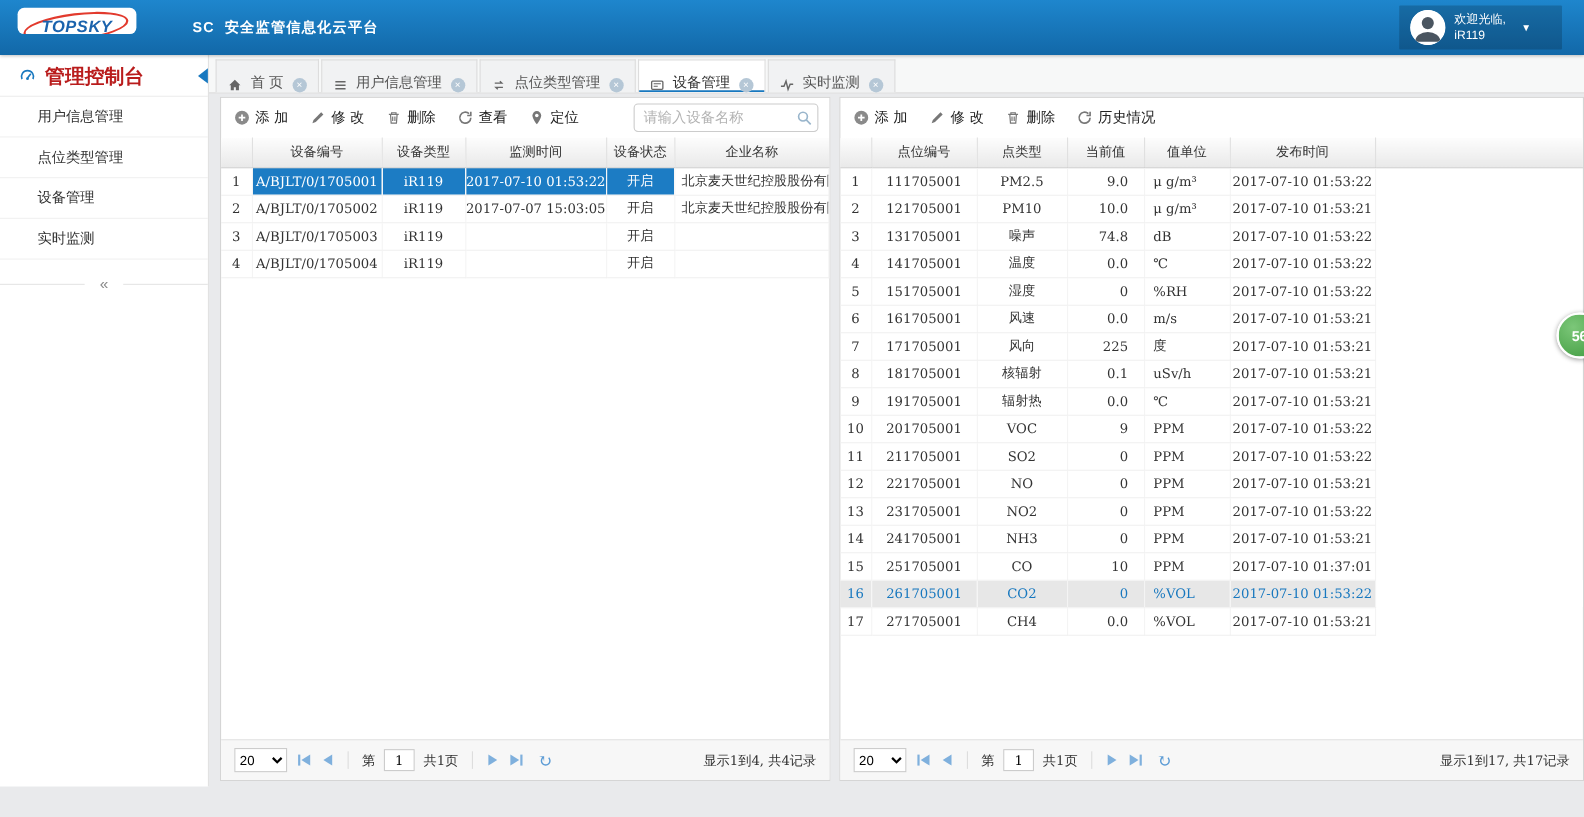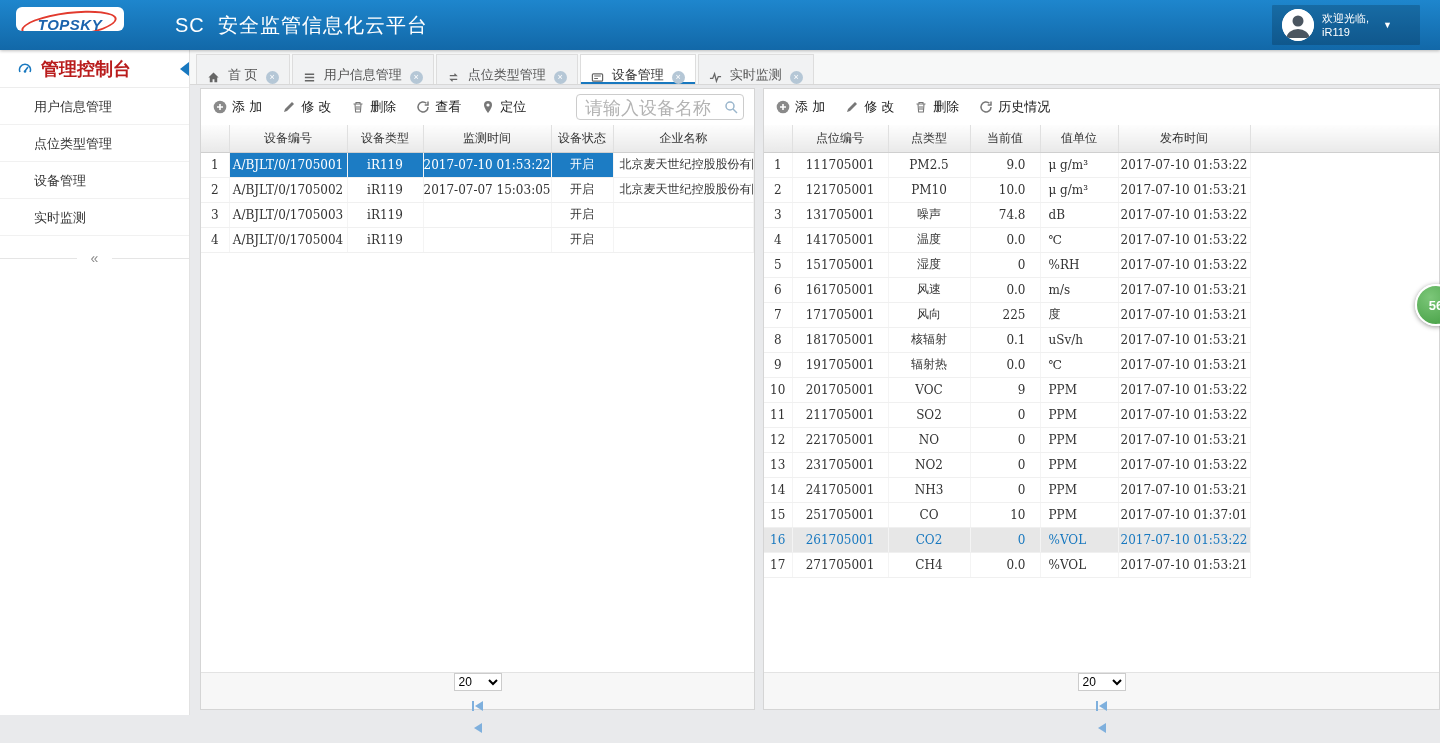--- a/index.html
+++ b/index.html
@@ -6,21 +6,21 @@
   html,body { width:1440px; height:743px; overflow:hidden; }
   body { font-family:"Liberation Sans","DejaVu Sans",sans-serif; background:#e9eaec; position:relative; color:#333; }
   .app { position:absolute; inset:0; }
 
   
   .topbar { position:absolute; left:0; top:0; right:0; height:50px;
     background:linear-gradient(#1e86cd,#1268a8); box-shadow:0 1px 3px rgba(0,0,0,.25); z-index:20; }
   .logo { position:absolute; left:16px; top:7px; width:108px; height:24px; background:#fff; border-radius:6px; overflow:hidden; }
   .logo-ellipse { position:absolute; left:5px; top:5px; width:96px; height:25px; border:2px solid #e23a2d; border-radius:50%; transform:rotate(-7deg); }
   .logo-text { position:absolute; left:0; right:0; top:9px; text-align:center; font-size:15px; font-weight:bold; font-style:italic; color:#1b63ad; letter-spacing:.5px; }
-  .app-title { position:absolute; left:175px; top:0; height:50px; line-height:50px; color:#fff; font-size:20px; font-weight:normal; white-space:pre; letter-spacing:1px; }
+  .app-title { position:absolute; left:175px; top:0; height:50px; line-height:50px; color:#fff; font-size:13px; font-weight:bold; white-space:pre; letter-spacing:1px; }
   .user { position:absolute; right:20px; top:5px; height:40px; min-width:148px; background:rgba(0,0,0,.18); border-radius:1px;
     display:flex; align-items:center; gap:8px; padding:0 10px; cursor:pointer; }
   .avatar { width:32px; height:32px; border-radius:50%; background:#fff; overflow:hidden; flex:0 0 auto; }
   .welcome { color:#fff; font-size:11px; line-height:14px; }
   .caret { color:#fff; font-size:9px; margin-left:6px; }
 
   
   .sidebar { position:absolute; left:0; top:50px; width:190px; height:665px; background:#fff; border-right:1px solid #e2e2e2; z-index:10; }
   .menu-item { position:relative; height:38px; display:flex; align-items:center; gap:9px; padding-left:18px;
     color:#b91c1c; font-size:18px; font-weight:bold; border-bottom:1px solid #ededed; cursor:pointer; }
@@ -46,21 +46,21 @@
   .panel { position:absolute; top:88px; height:622px; background:#fff; border:1px solid #d5d5d5; }
   .panel-left  { left:200px; width:555px; }
   .panel-right { left:763px; width:677px; }
 
   .ptoolbar { height:36px; display:flex; align-items:center; gap:20px; padding:0 12px; position:relative;
     font-family:"DejaVu Serif","Liberation Serif",serif; }
   .tbtn { display:flex; align-items:center; gap:5px; background:none; border:none; font:inherit; font-size:13px; color:#222; cursor:pointer; white-space:pre; }
   .ic { width:14px; height:14px; }
   .search { position:absolute; right:10px; top:5px; }
   .search input { width:168px; height:26px; border:1px solid #ccc; border-radius:4px; padding:0 26px 0 8px;
-    font-size:18px; font-family:"DejaVu Serif","Liberation Serif",serif; color:#333; outline:none; }
+    font-size:13px; font-family:"DejaVu Serif","Liberation Serif",serif; color:#333; outline:none; }
   .search input::placeholder { color:#b3b3b3; }
   .sic { position:absolute; right:6px; top:6px; width:14px; height:14px; cursor:pointer; }
 
   
   table.tbl { width:100%; border-collapse:collapse; table-layout:fixed; font-family:"DejaVu Serif","Liberation Serif",serif; }
   .tbl th { height:27px; font-size:12px; font-weight:normal; color:#333; text-align:center;
     background:linear-gradient(#fdfdfd,#e9e9e9); border-bottom:1px solid #cfcfcf; border-right:1px solid #e0e0e0; overflow:hidden; white-space:nowrap; }
   .tbl th:last-child { border-right:none; }
   .tbl td { height:25px; font-size:12px; color:#333; text-align:center; border-bottom:1px solid #f0f0f0;
     border-right:1px solid #f4f4f4; overflow:hidden; white-space:nowrap; }
@@ -70,21 +70,21 @@
   .lt tbody tr.selected td:nth-child(n+2):nth-child(-n+5) { background:#1c7cc4; color:#fff; }
 
   .rt td:nth-child(4) { text-align:right; padding-right:14px; }
   .rt td:nth-child(5) { text-align:left; padding-left:8px; }
   .rt td:last-child { border:none; }
   .rt tbody tr.selected td { background:#e7e7e7; color:#1878bf; }
   .rt tbody tr.selected td:last-child { background:#fff; color:#333; }
 
   
   .pager { position:absolute; left:0; right:0; bottom:0; height:37px; background:#f7f7f7; border-top:1px solid #e3e3e3;
-    display:flex; align-items:center; gap:8px; padding:0 28px; font-family:"DejaVu Serif","Liberation Serif",serif; font-size:12px;flex-direction:column; }
+    display:flex; align-items:center; gap:8px; padding:0 12px; font-family:"DejaVu Serif","Liberation Serif",serif; font-size:12px; }
   .psize { width:48px; height:22px; font-size:12px; border:1px solid #ccc; background:#fff; }
   .pbtn { display:inline-flex; align-items:center; gap:1px; cursor:pointer; padding:2px; }
   .tri { width:0; height:0; display:inline-block; }
   .tl { border-right:8px solid #7fb0dd; border-top:5px solid transparent; border-bottom:5px solid transparent; }
   .tr { border-left:8px solid #7fb0dd; border-top:5px solid transparent; border-bottom:5px solid transparent; }
   .bar { width:2px; height:10px; background:#7fb0dd; display:inline-block; }
   .psep { width:1px; height:16px; background:#ddd; margin:0 4px; }
   .pinput { width:28px; height:20px; text-align:center; border:1px solid #ccc; font-size:12px; font-family:inherit; }
   .prefresh { color:#5b9bd5; font-size:16px; cursor:pointer; margin-left:4px; }
   .psummary { margin-left:auto; color:#333; }

